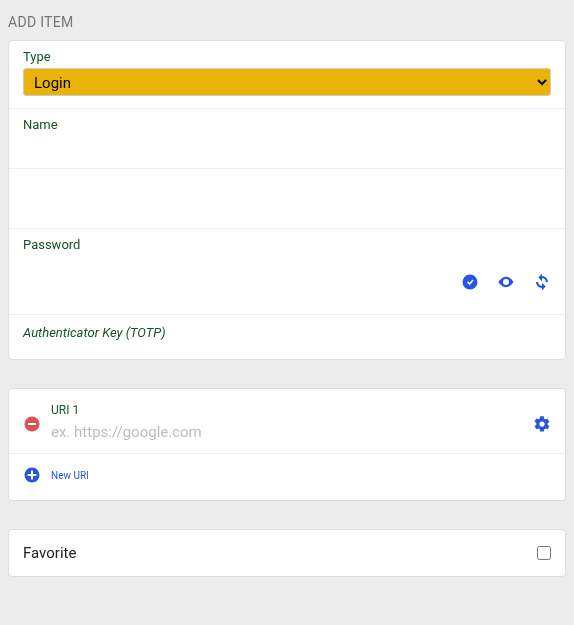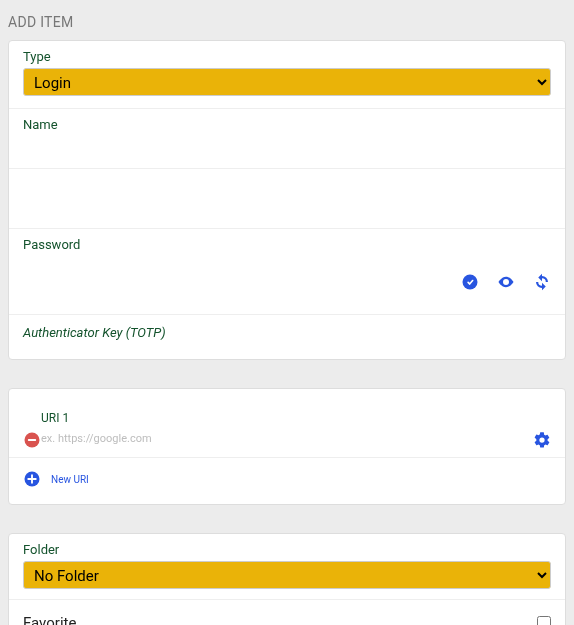--- a/index.html
+++ b/index.html
@@ -42,43 +42,43 @@
   padding: 4px 6px;
   font-size: 15px;
   border: 1px solid #ccc;
   border-radius: 3px;
   background: #eab308;
   height: 28px;
 }
 input.textin {
   width: 100%;
   border: none;
-  font-size: 11px;
+  font-size: 15px;
   padding: 4px 0;
   outline: none;
   background: transparent;
 }
 input.textin::placeholder { color: #bdbdbd; }
 .row-type { padding: 8px 14px 12px 14px; }
 .row-name, .row-username { height: 60px; }
 .row-password { height: 86px; }
 .row-totp { height: 44px; padding-top: 10px; font-style: italic; }
 .row-password .tools {
   position: absolute;
   right: 14px; top: 44px;
   display: flex; gap: 18px;
   align-items: center;
 }
 .icon { display:inline-flex; align-items:center; justify-content:center; }
 .icon svg { width: 18px; height: 18px; }
 .blue { color:#2855e0; fill:#2855e0; }
 .row-uri {
-  display: flex; align-items: flex-end;
-  padding: 22px 14px 8px 14px;
-  gap: 0;
+  display: flex; align-items: center;
+  padding: 14px 14px 8px 14px;
+  gap: 10px;
 }
 .remove-circle svg { width:18px;height:18px;fill:#d9534f; }
 .uri-body { flex:1; }
 .uri-body .label { font-size:12px; margin-bottom:2px; }
 .row-newuri {
   display:flex;align-items:center;gap:10px;
   padding: 12px 14px 14px 14px;
 }
 .row-newuri span.text { color:#2855e0; font-size:10px; }
 .plus-circle svg { width:18px;height:18px;fill:#2855e0; }
@@ -163,23 +163,17 @@
       <svg viewBox="0 0 24 24">
           <circle cx="12" cy="12" r="10" fill="#2855e0"></circle>
           <path d="M12 7v10M7 12h10" stroke="#fff" stroke-width="2.5" stroke-linecap="round"></path>
         </svg>
     </span>
     <span class="text">New URI</span>
   </div>
 </div>
 
 <div class="card card-folder">
-  <div class="row">
-    <span class="label">Folder</span>
-    <select class="styled">
-      <option>No Folder</option>
-    </select>
-  </div>
   <div class="row row-favorite">
     <span class="favlabel">Favorite</span>
     <input type="checkbox" style="">
   </div>
 </div>
 
 </body></html>

